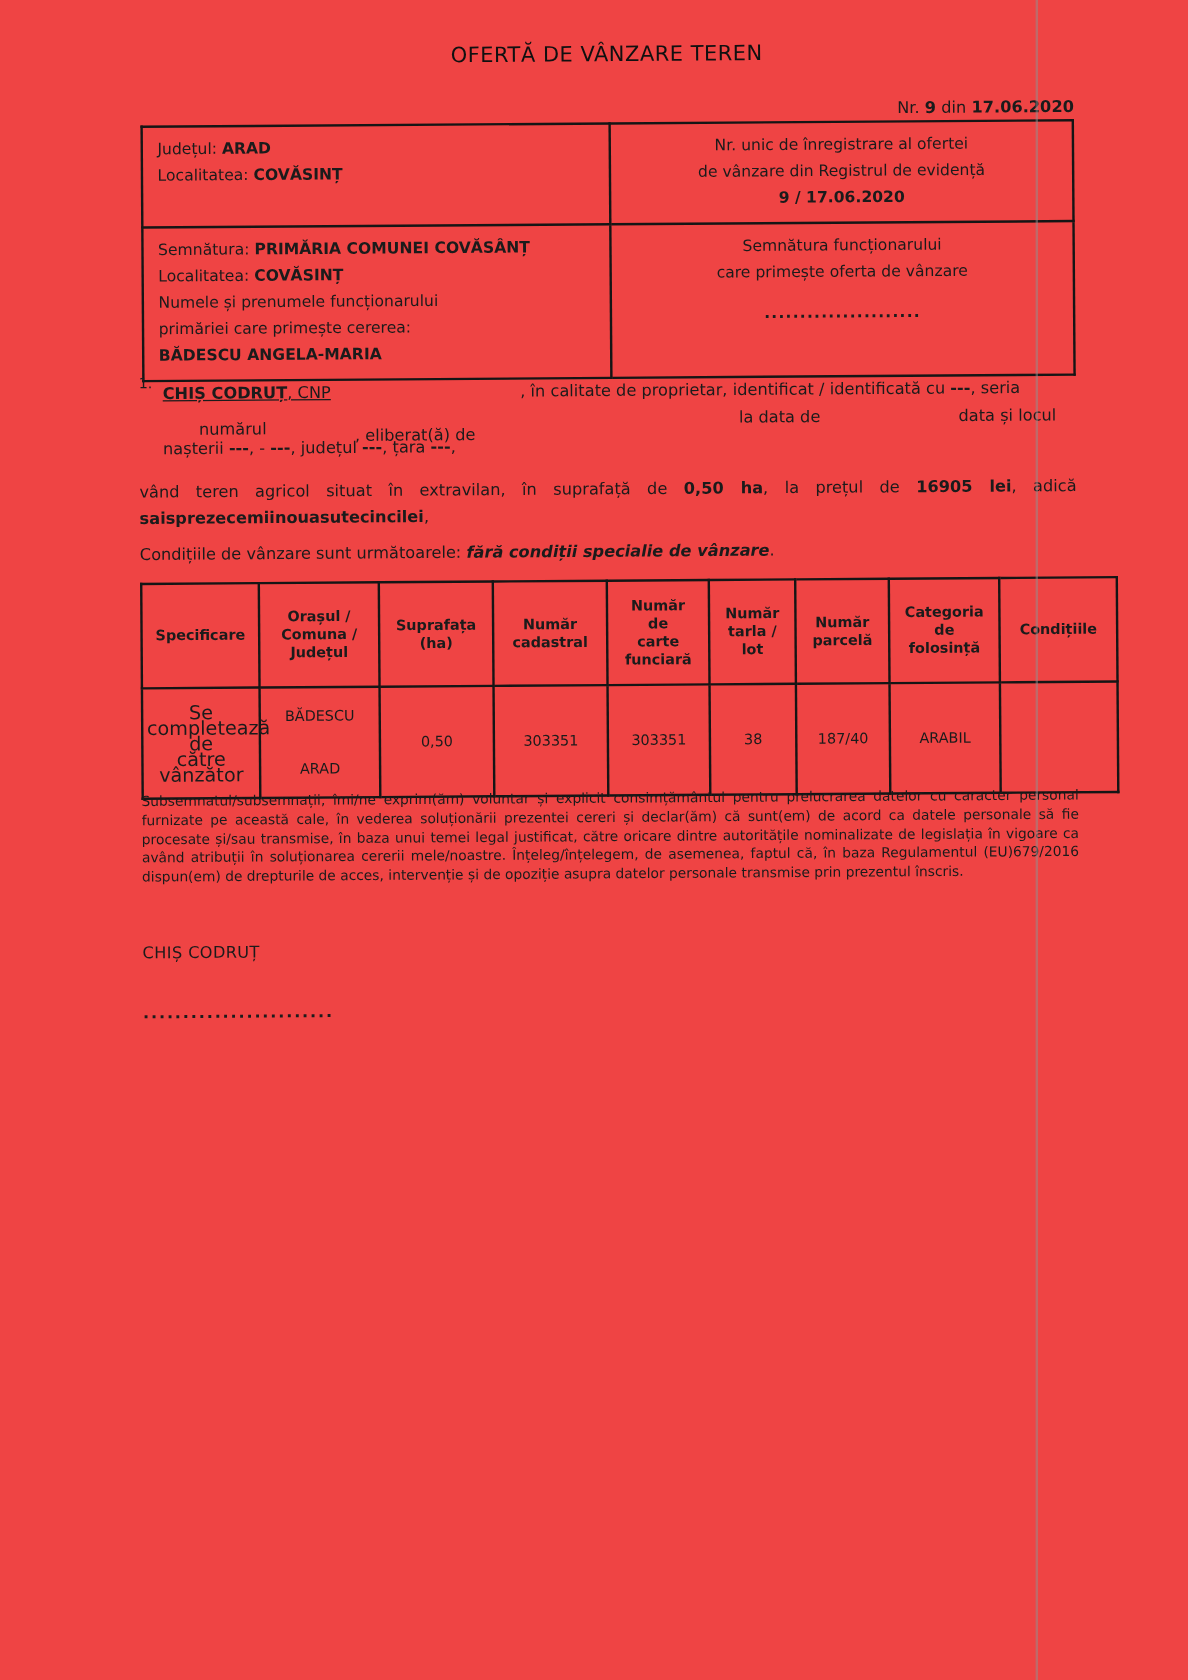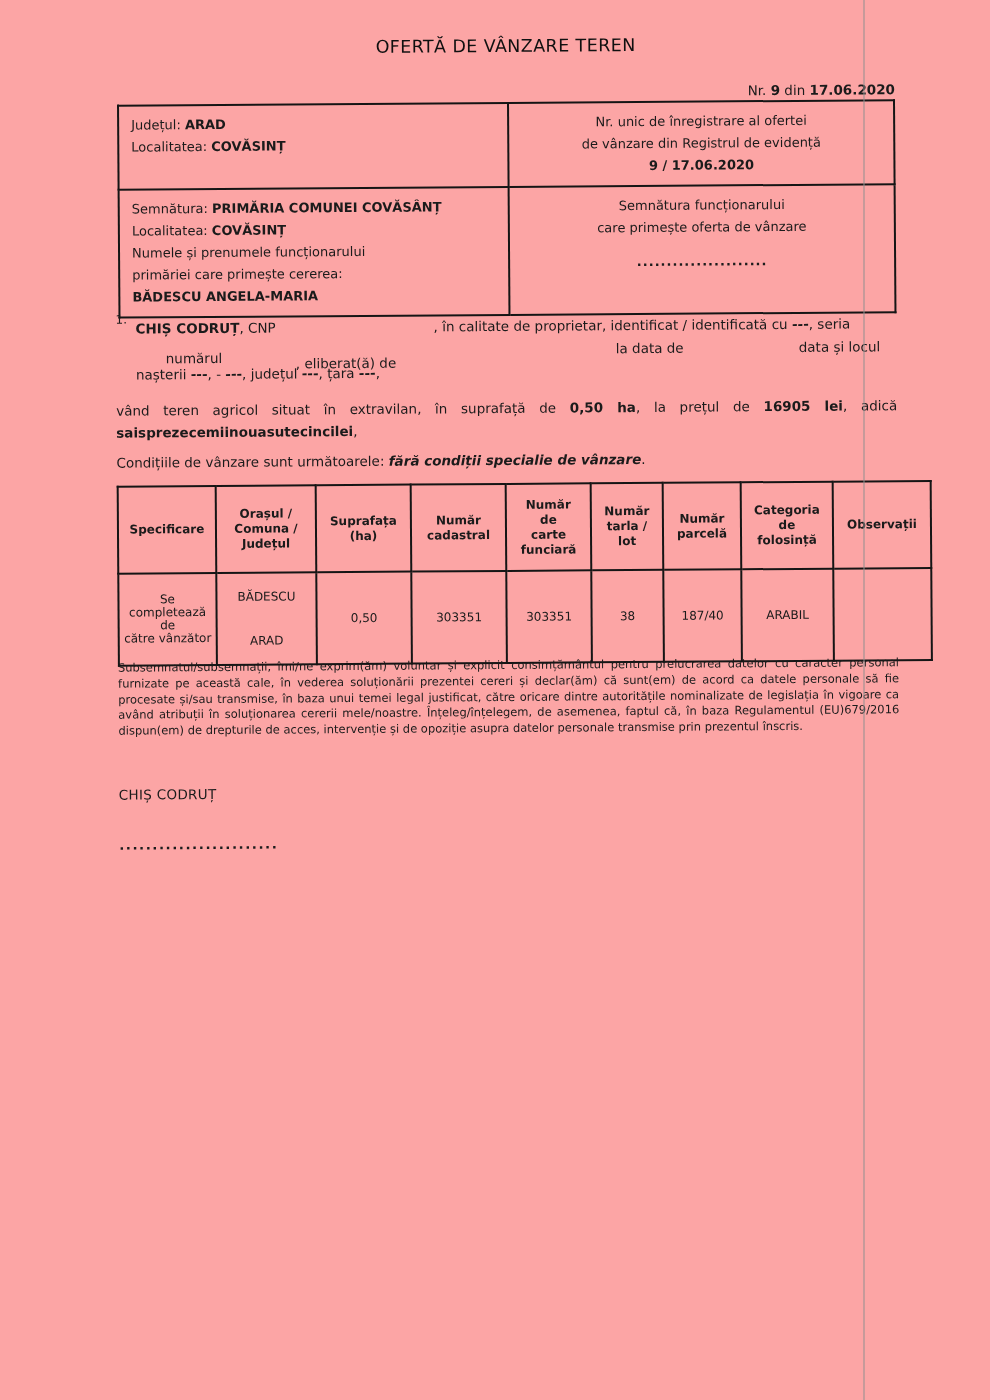--- a/index.html
+++ b/index.html
@@ -2,21 +2,21 @@
 <html><head>
 <meta charset="utf-8">
 <style>
   * { margin:0; padding:0; box-sizing:border-box; }
   html,body { background:#ffffff; }
   body {
     width:990px; height:1400px; overflow:hidden;
     font-family:"DejaVu Sans", sans-serif;
     color:#1b1b1b;
   }
-  .page { position:relative; width:990px; height:1400px; background:#fca5a5; }
+  .page { position:relative; width:990px; height:1400px; background:#ef4444; }
   .paper { position:absolute; inset:0; transform:rotate(-0.4deg); transform-origin:50% 38%; }
   .scan-line { position:absolute; left:863px; top:0; width:2px; height:1400px; background:#909090; opacity:.5; }
 
   .title {
     position:absolute; top:36px; left:0; width:100%;
     text-align:center; text-indent:28px;
     font-size:17.5px; letter-spacing:.4px; color:#101010;
   }
   .nr-line { position:absolute; top:84px; right:92px; font-size:13.5px; }
 
@@ -39,21 +39,21 @@
   .p3 .cond { font-weight:bold; font-style:italic; }
 
   table.spec { position:absolute; top:483px; left:117px; width:813px; border-collapse:collapse; table-layout:fixed; }
   table.spec th, table.spec td {
     border:2px solid #151515; text-align:center; vertical-align:middle;
     white-space:pre-line; padding:2px 3px;
   }
   table.spec th { font-size:12px; font-weight:bold; line-height:15px; }
   table.spec tr.head { height:87px; }
   table.spec tr.data { height:80px; font-size:12px; }
-  td.small { font-size:12px; line-height:13px; }
+  td.small { font-size:16px; line-height:13px; }
   .judet-gap { margin-top:16px; }
 
   .gdpr { position:absolute; top:658px; left:117px; width:781px; font-size:11.5px; line-height:15.8px; text-align:justify; }
   .sig-name { position:absolute; top:784px; left:117px; font-size:13.5px; letter-spacing:.3px; }
   .sig-line { position:absolute; top:834px; left:117px; font-size:13.5px; font-weight:bold; letter-spacing:1.5px; }
 </style>
 </head>
 <body>
 
 <div class="page">
@@ -88,21 +88,21 @@
           <div>Semnătura funcționarului</div>
           <div>care primește oferta de vânzare</div>
           <div class="sig-dots">......................</div>
         </td>
       </tr>
     </tbody>
       </table>
 
     <div class="p1">
       <span class="sup">1.</span>
-      <span class="p1-seg" style="top:6px; left:20px;"><b>CHIȘ CODRUȚ</b><span>, CNP</span></span>
+      <span class="p1-seg" style="top:6px; left:20px;text-decoration:underline;"><b>CHIȘ CODRUȚ</b><span>, CNP</span></span>
       <span class="p1-seg" style="top:6px; left:318px;"><span>, în calitate de proprietar, identificat / identificată cu </span><b>---</b><span>, seria</span></span>
       <span class="p1-seg" style="top:36px; left:50px;">numărul</span>
       <span class="p1-seg" style="top:42px; left:180px;">, eliberat(ă) de</span>
       <span class="p1-seg" style="top:29px; left:500px;">la data de</span>
       <span class="p1-seg" style="top:29px; left:683px;">data și locul</span>
       <span class="p1-seg" style="top:52px; left:20px;"><span>nașterii </span><b>---</b><span>, - </span><b>---</b><span>, județul </span><b>---</b><span>, țara </span><b>---</b><span>,</span></span>
     </div>
 
     <div class="p2"><span>vând teren agricol situat în extravilan, în suprafață de </span><b>0,50 ha</b><span>, la prețul de </span><b>16905 lei</b><span>, adică </span><b>saisprezecemiinouasutecincilei</b><span>,</span></div>
 
@@ -135,21 +135,21 @@
 carte
 funciară</th>
         <th>Număr
 tarla /
 lot</th>
         <th>Număr
 parcelă</th>
         <th>Categoria
 de
 folosință</th>
-        <th>Observații</th>
+        <th>Condițiile</th>
       </tr>
       <tr class="data">
         <td class="small">Se
 completează
 de
 către vânzător</td>
         <td>
           <div>BĂDESCU</div>
           <div class="judet-gap">ARAD</div>
         </td>

